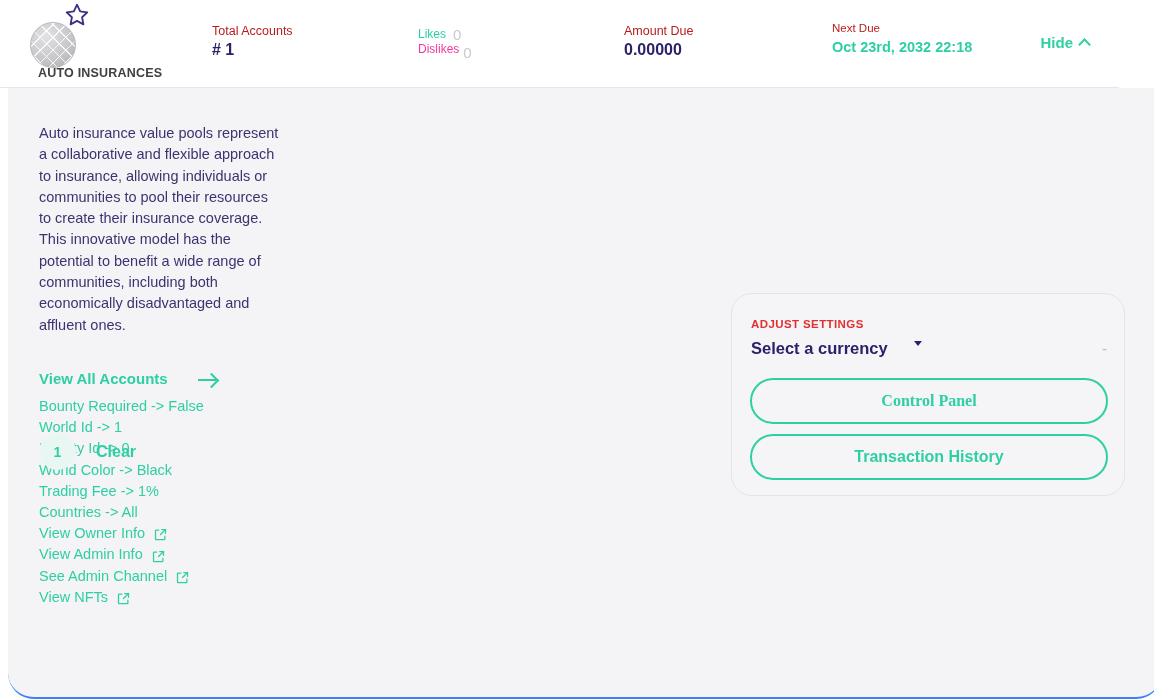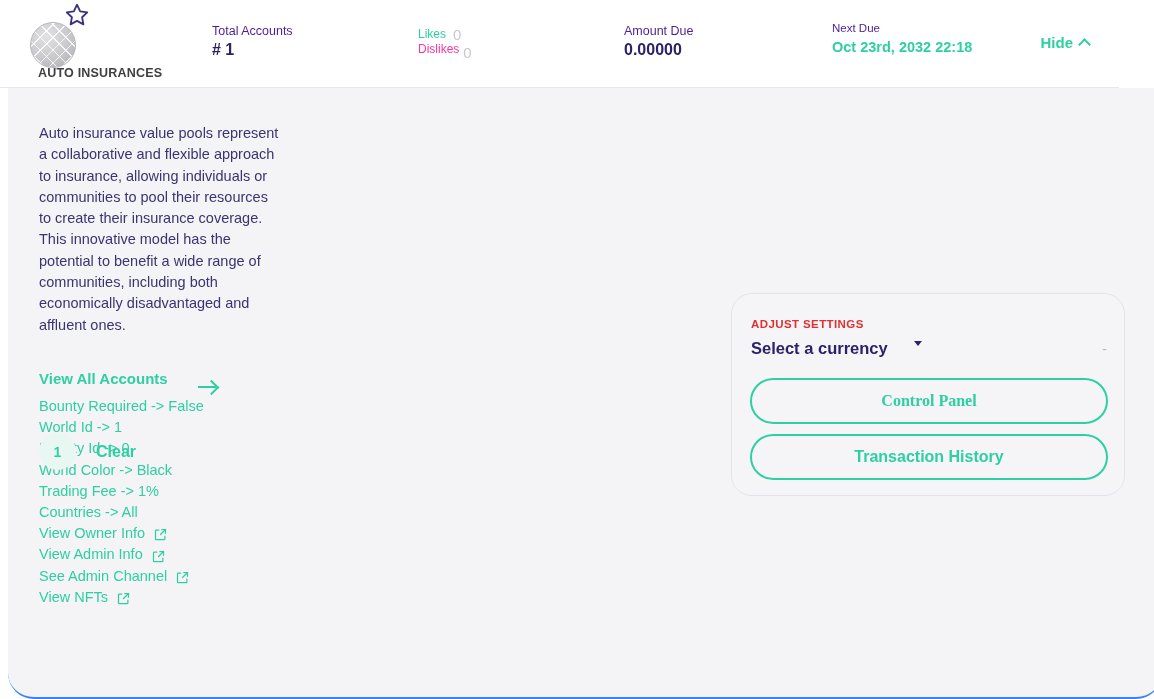--- a/index.html
+++ b/index.html
@@ -46,21 +46,21 @@
     font-size: 12.5px; font-weight: bold; color: #404040;
     letter-spacing: .2px; white-space: nowrap;
   }
   .brand-sub {
     position: absolute; left: 0px; top: 76px;
     font-size: 11.5px; color: #fc2c2c; white-space: nowrap; margin-top: 40px;
   }
 
   .stat { position: absolute; }
   .stat-label {
-    font-size: 12.5px; color: #4c1d95; line-height: 17px; white-space: nowrap;
+    font-size: 12.5px; color: #b91c1c; line-height: 17px; white-space: nowrap;
   }
   .stat-value {
     font-size: 16px; font-weight: bold; color: #2b2268;
     line-height: 20px; white-space: nowrap;
   }
   .stat-accounts { left: 212px; top: 23px; }
   .stat-amount   { left: 624px; top: 23px; }
   .stat-due      { left: 832px; top: 20px; }
   .stat-due .stat-value { color: #2ecfa3; font-size: 14.5px; }
   .stat-due .stat-label { font-size: 11.5px; }
@@ -102,21 +102,21 @@
     width: 240px;
     font-size: 14.5px; line-height: 21.3px;
     color: #3a3470;
   }
 
   .links {
     position: absolute; left: 31px; top: 282px;
     color: #2ecfa3;
   }
   .link-head {
-    display: flex; align-items: flex-end; gap: 30px;
+    display: flex; align-items: center; gap: 30px;
     font-size: 15px; font-weight: bold; color: #2ecfa3;
     margin-bottom: 9px; cursor: pointer; white-space: nowrap;
   }
   .arrow-right {
     position: relative; display: inline-block;
     width: 18px; height: 2px; background: #2ecfa3; top: 1px;
   }
   .arrow-right::after {
     content: ""; position: absolute; right: -1px; top: -4px;
     width: 9px; height: 9px;

